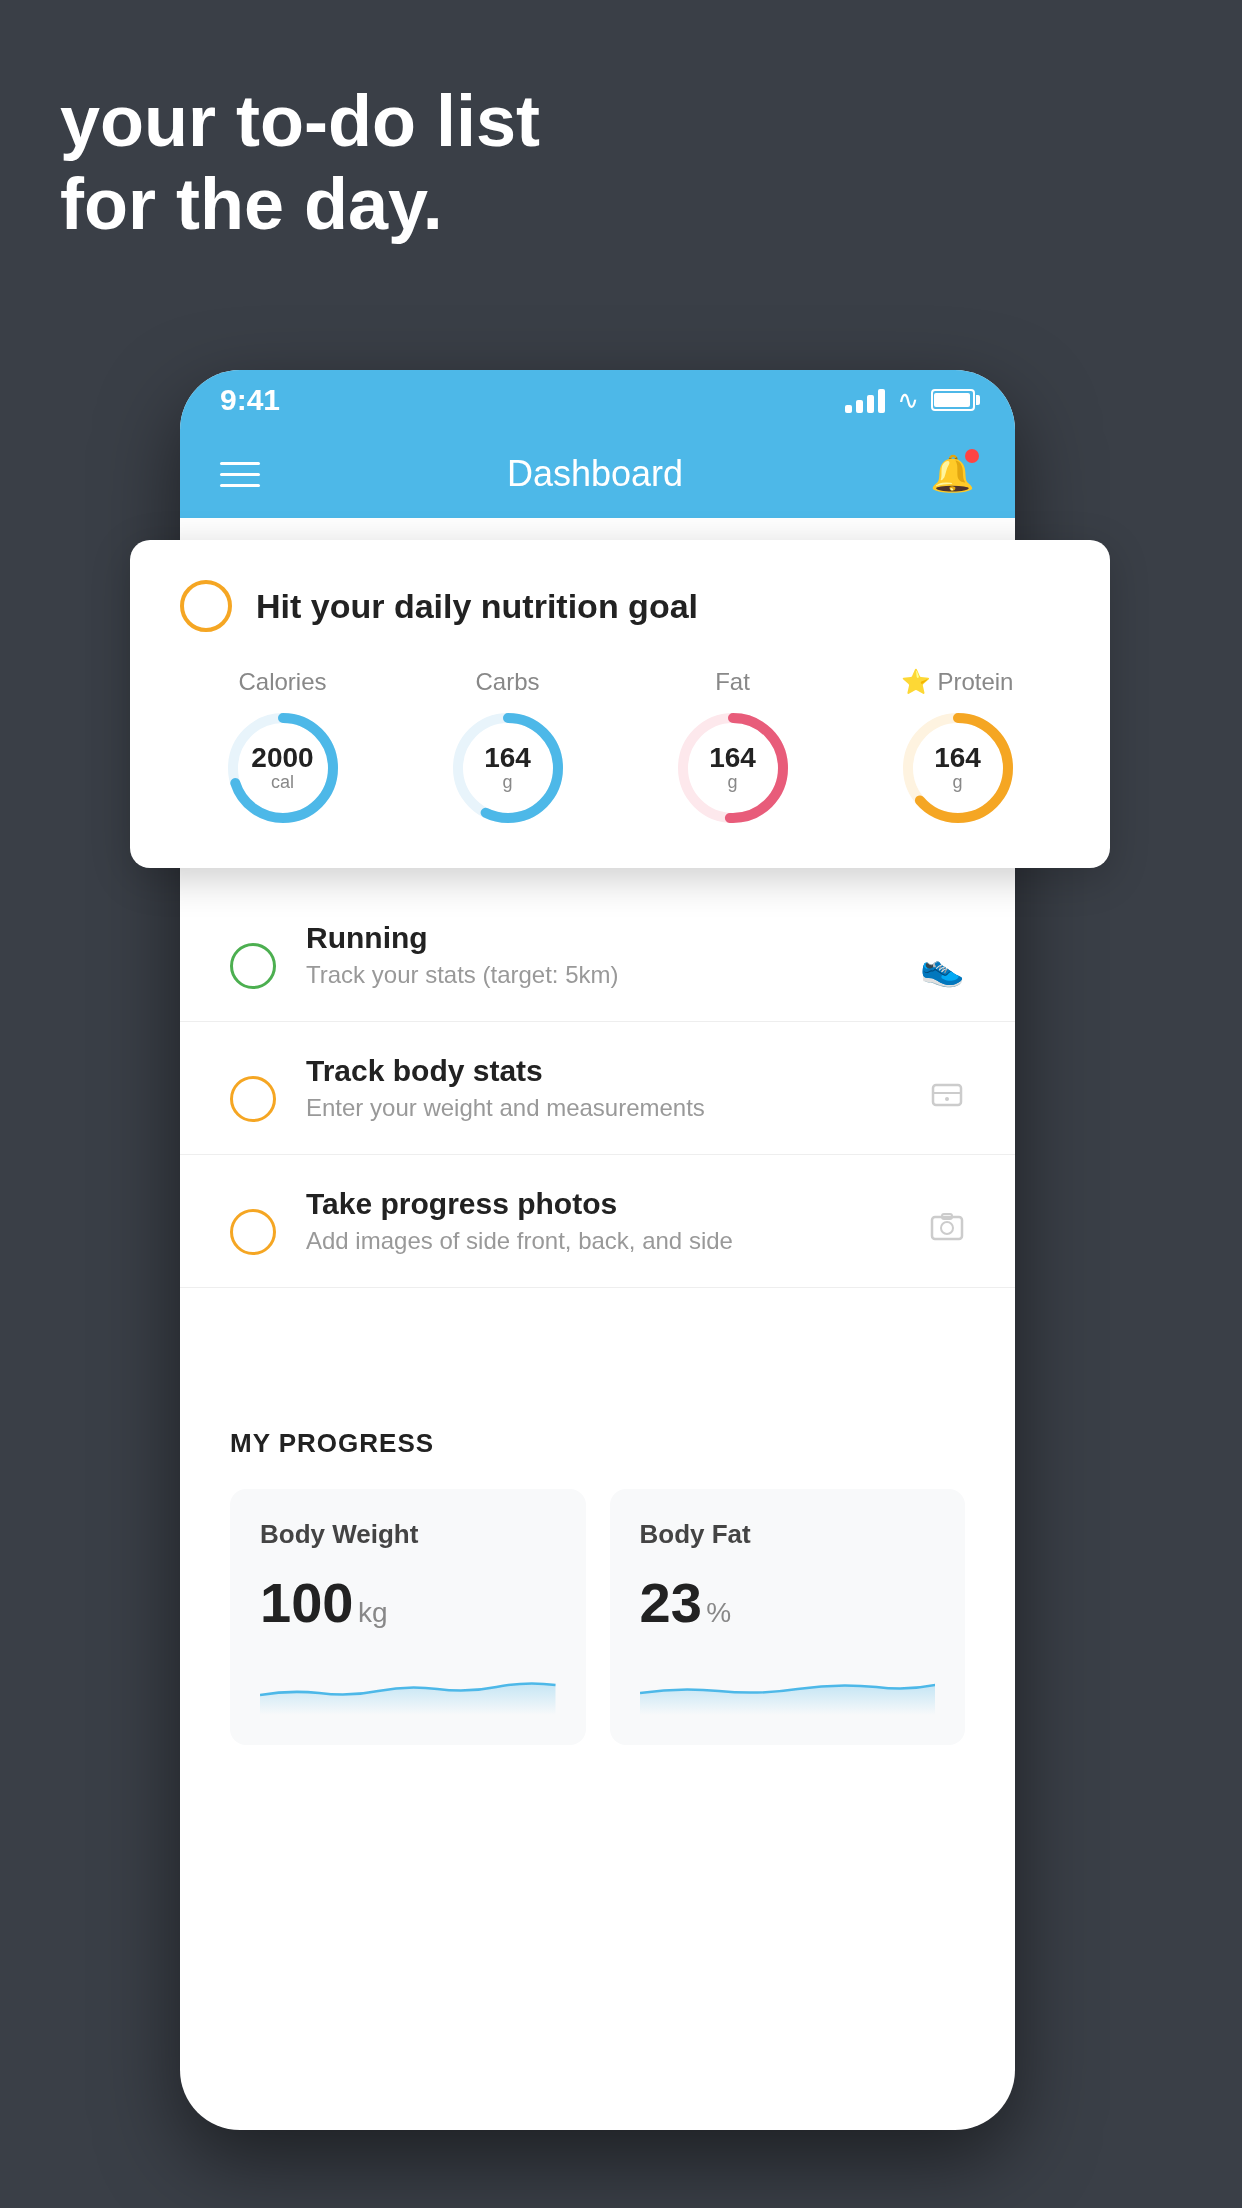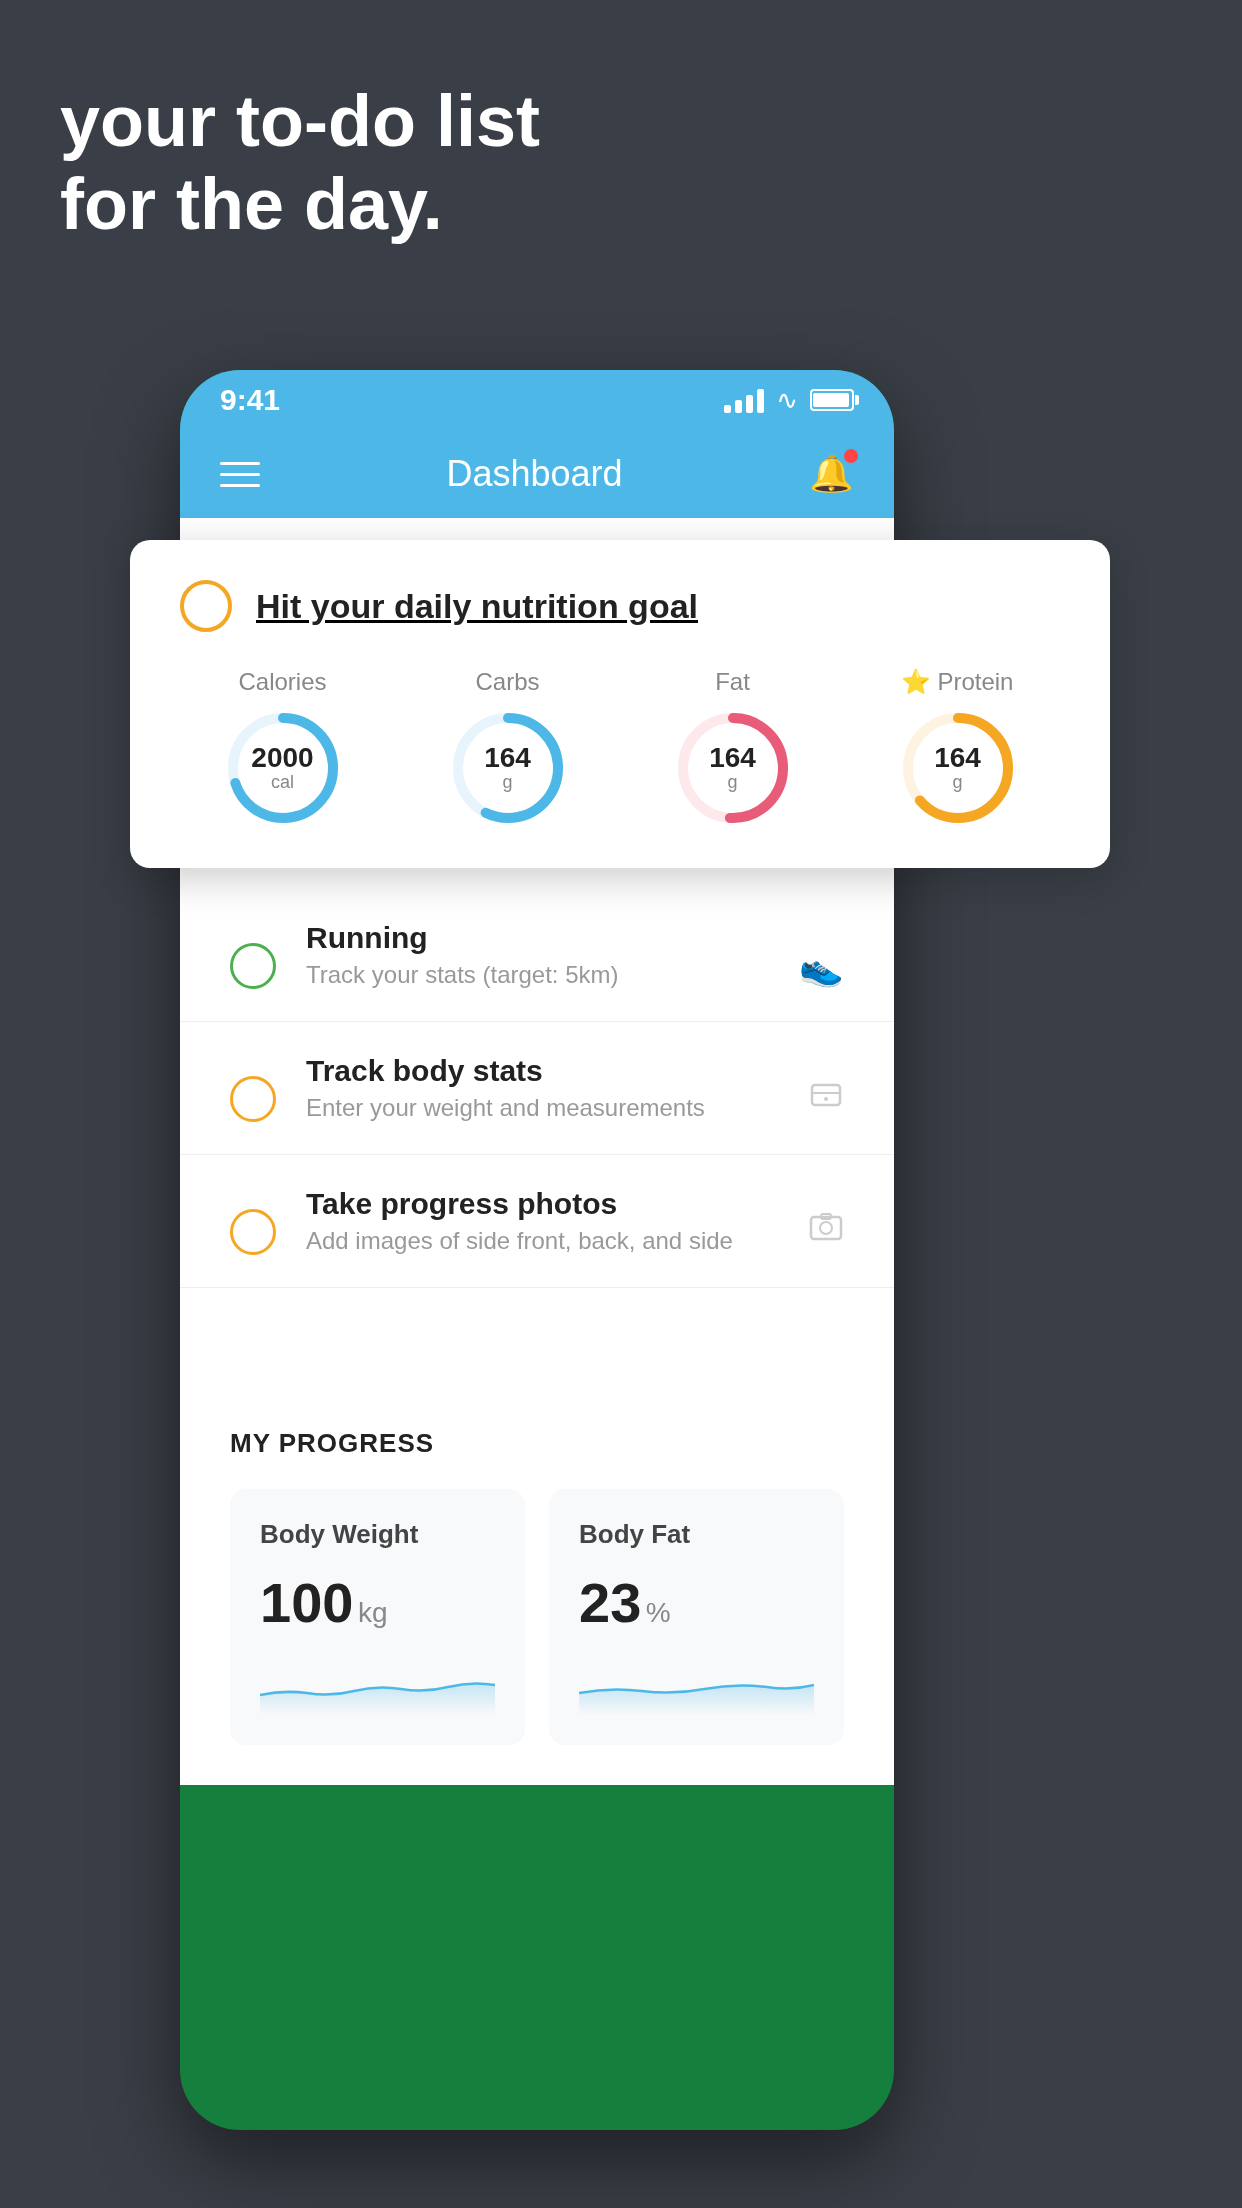--- a/index.html
+++ b/index.html
@@ -21,23 +21,23 @@
       font-size: 72px;
       font-weight: 800;
       line-height: 1.15;
     }
 
     
     .phone-frame {
       position: absolute;
       top: 370px;
       left: 180px;
-      width: 714px;
+      width: 835px;
       height: 1760px;
-      background: #15803d;
+      background: #ffffff;
       border-radius: 60px;
       overflow: hidden;
       box-shadow: 0 30px 80px rgba(0,0,0,0.5);
     }
 
     
     .status-bar {
       background: #4db8e8;
       height: 60px;
       display: flex;
@@ -175,21 +175,20 @@
       padding: 40px 50px;
       box-shadow: 0 10px 40px rgba(0,0,0,0.2);
       z-index: 10;
     }
 
     .card-title-row {
       display: flex;
       align-items: center;
       gap: 24px;
       margin-bottom: 36px;
-      text-decoration: underline;
     }
 
     .circle-check {
       width: 52px;
       height: 52px;
       border-radius: 50%;
       border: 4px solid #f5a623;
       background: transparent;
       flex-shrink: 0;
     }

